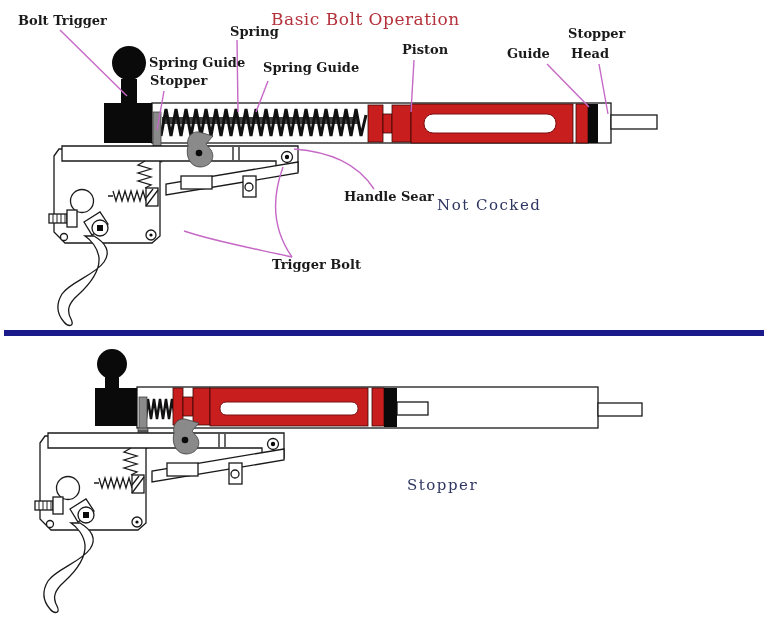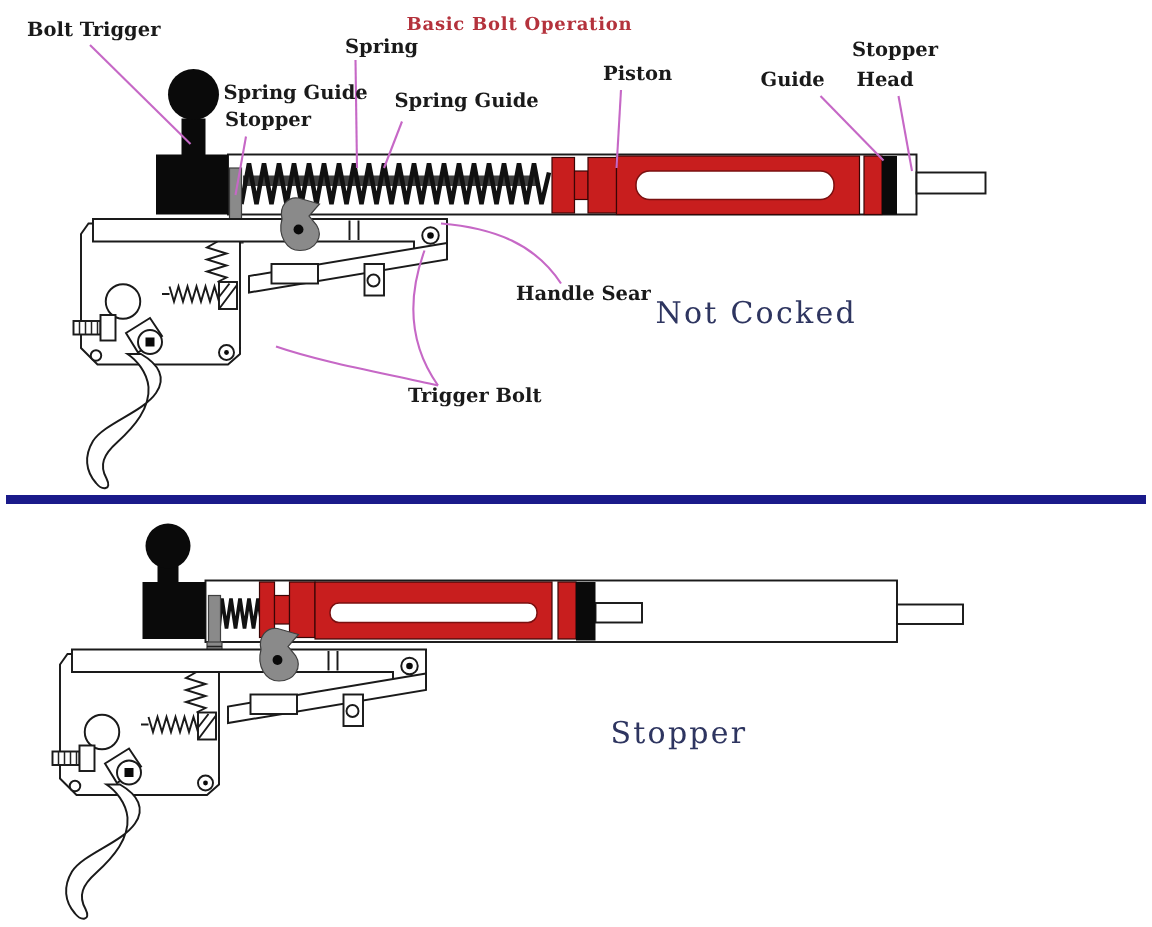--- a/index.html
+++ b/index.html
@@ -1,23 +1,23 @@
 <!DOCTYPE html>
 <html style="--piston_red: #c81e1e; --leader_magenta: #c668c6; --title_red: #b4323c; --state_navy: #2e3560; --divider_navy: #1a1a8a; --metal_gray: #8a8a8a; --ink: #1a1a1a;"><head>
 <meta charset="utf-8">
 <style>
   html,body{margin:0;padding:0;background:#ffffff;}
   .canvas{position:relative;width:768px;height:618px;background:#fff;overflow:hidden;
           font-family:"DejaVu Serif",serif;}
   svg.art{position:absolute;left:0;top:0;}
   .lbl{position:absolute;font-weight:bold;font-size:13px;line-height:1.05;
        color:var(--ink,#1a1a1a);white-space:nowrap;z-index:5;}
-  .state{position:absolute;font-size:20px;letter-spacing:1.5px;color:var(--state_navy,#2e3560);
+  .state{position:absolute;font-size:15px;letter-spacing:1.5px;color:var(--state_navy,#2e3560);
          white-space:nowrap;z-index:5;}
-  .title{position:absolute;font-weight:bold;font-size:12px;letter-spacing:.5px;
+  .title{position:absolute;font-weight:normal;font-size:17px;letter-spacing:.5px;
          color:var(--title_red,#b4323c);white-space:nowrap;z-index:5;}
   .ln{stroke:var(--leader_magenta,#c668c6);stroke-width:1.4;fill:none;}
   .red{fill:var(--piston_red,#c81e1e);stroke:#3a0505;stroke-width:.8;}
   .gray{fill:var(--metal_gray,#8a8a8a);stroke:#3f3f3f;stroke-width:.8;}
   .wire{stroke:#1a1a1a;fill:#ffffff;stroke-width:1.3;}
   .wireo{stroke:#1a1a1a;fill:none;stroke-width:1.3;}
   .blk{fill:#0a0a0a;stroke:none;}
   .spring{stroke:#111;fill:none;stroke-width:3;}
   .spring2{stroke:#111;fill:none;stroke-width:2.4;}
   .thread{stroke:#222;stroke-width:1;}

